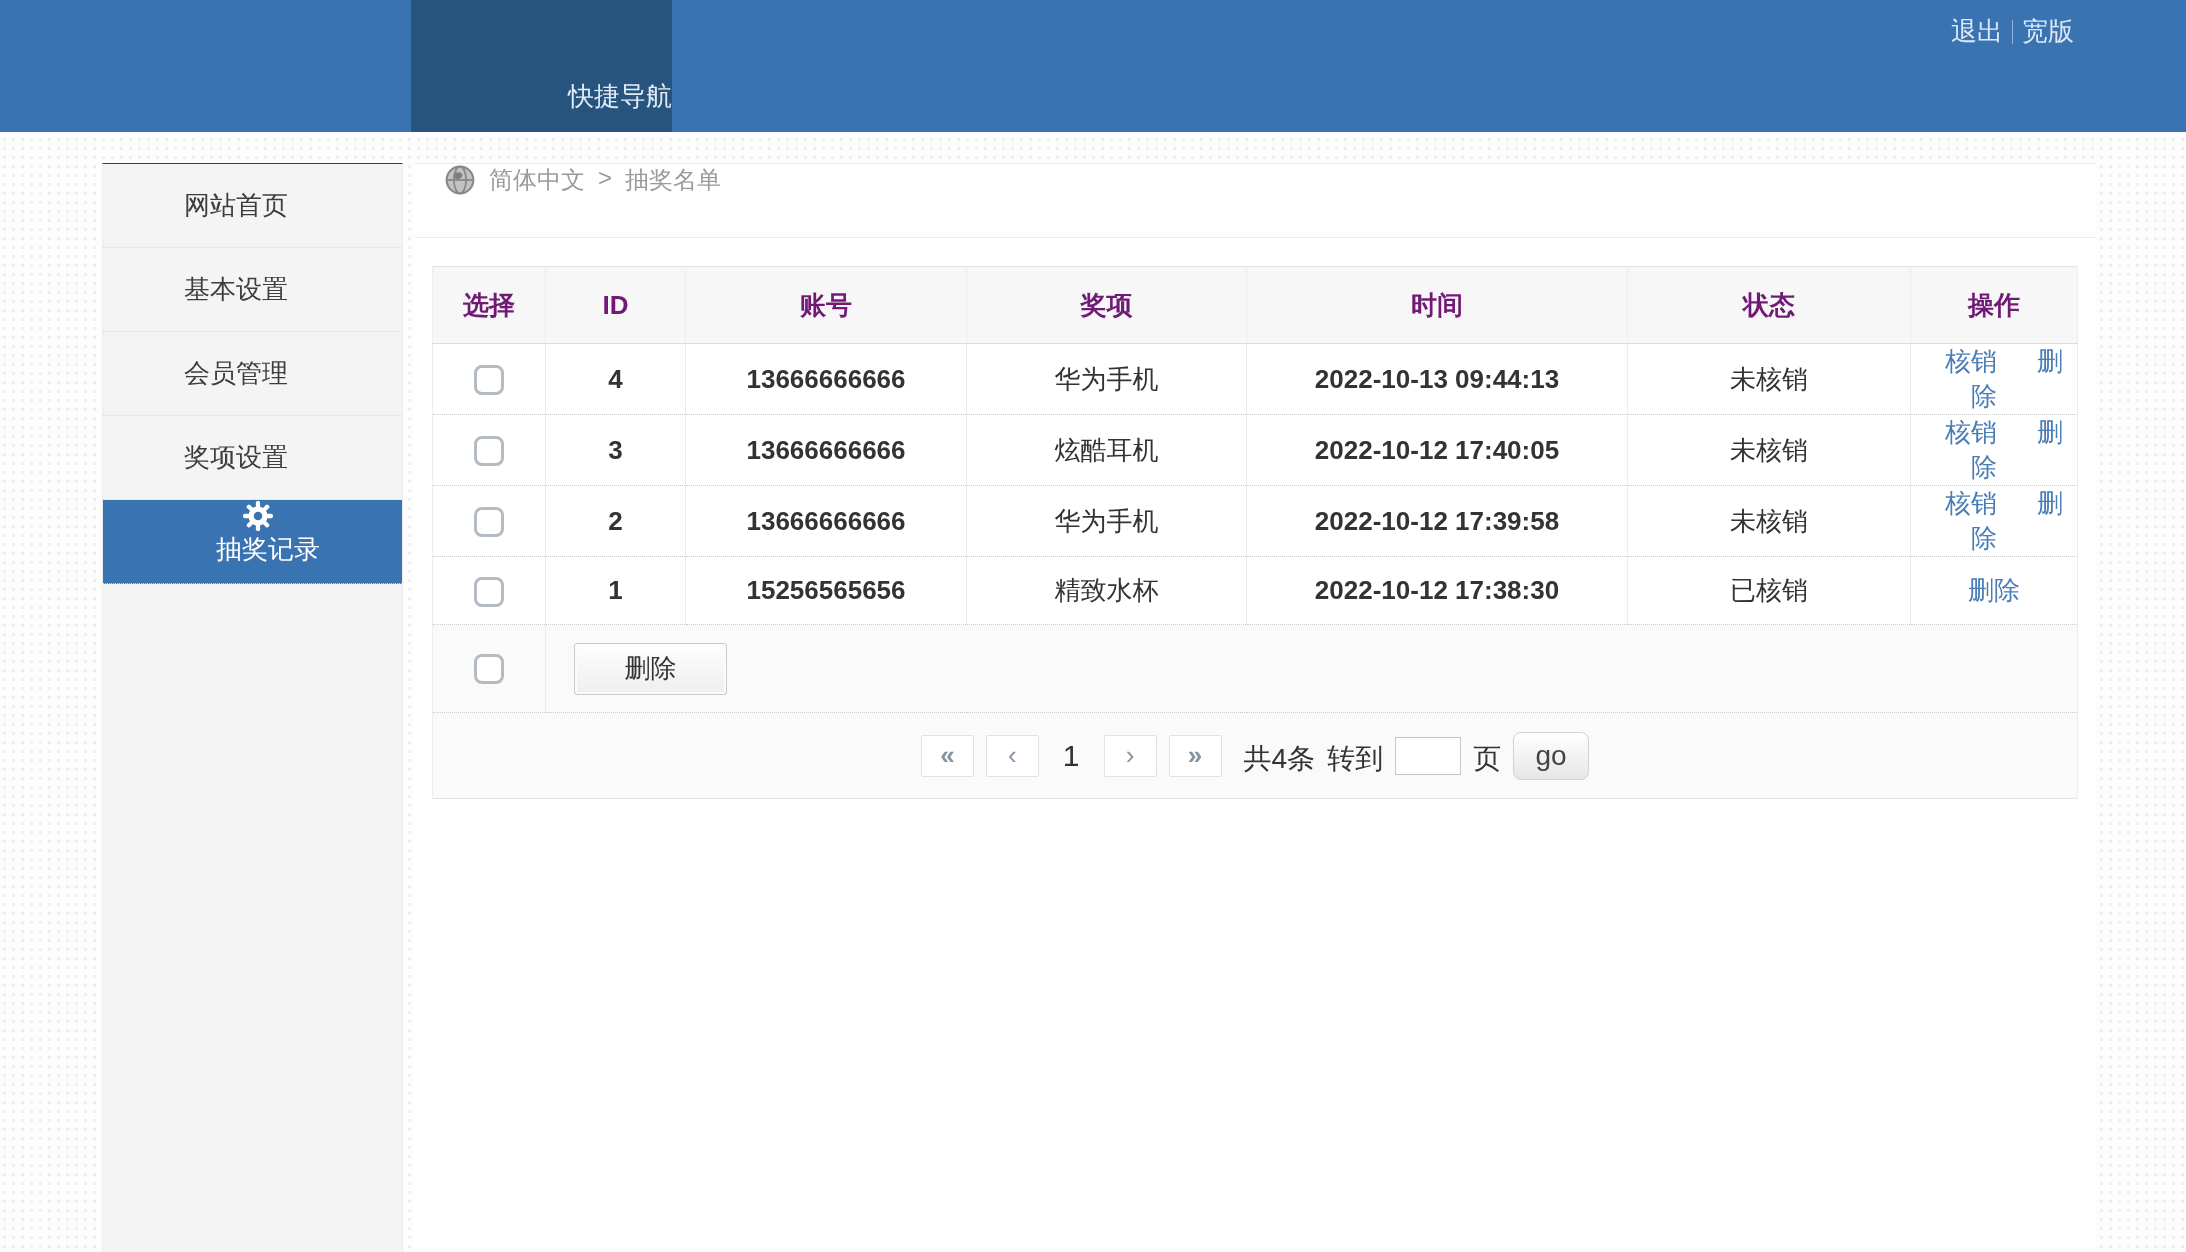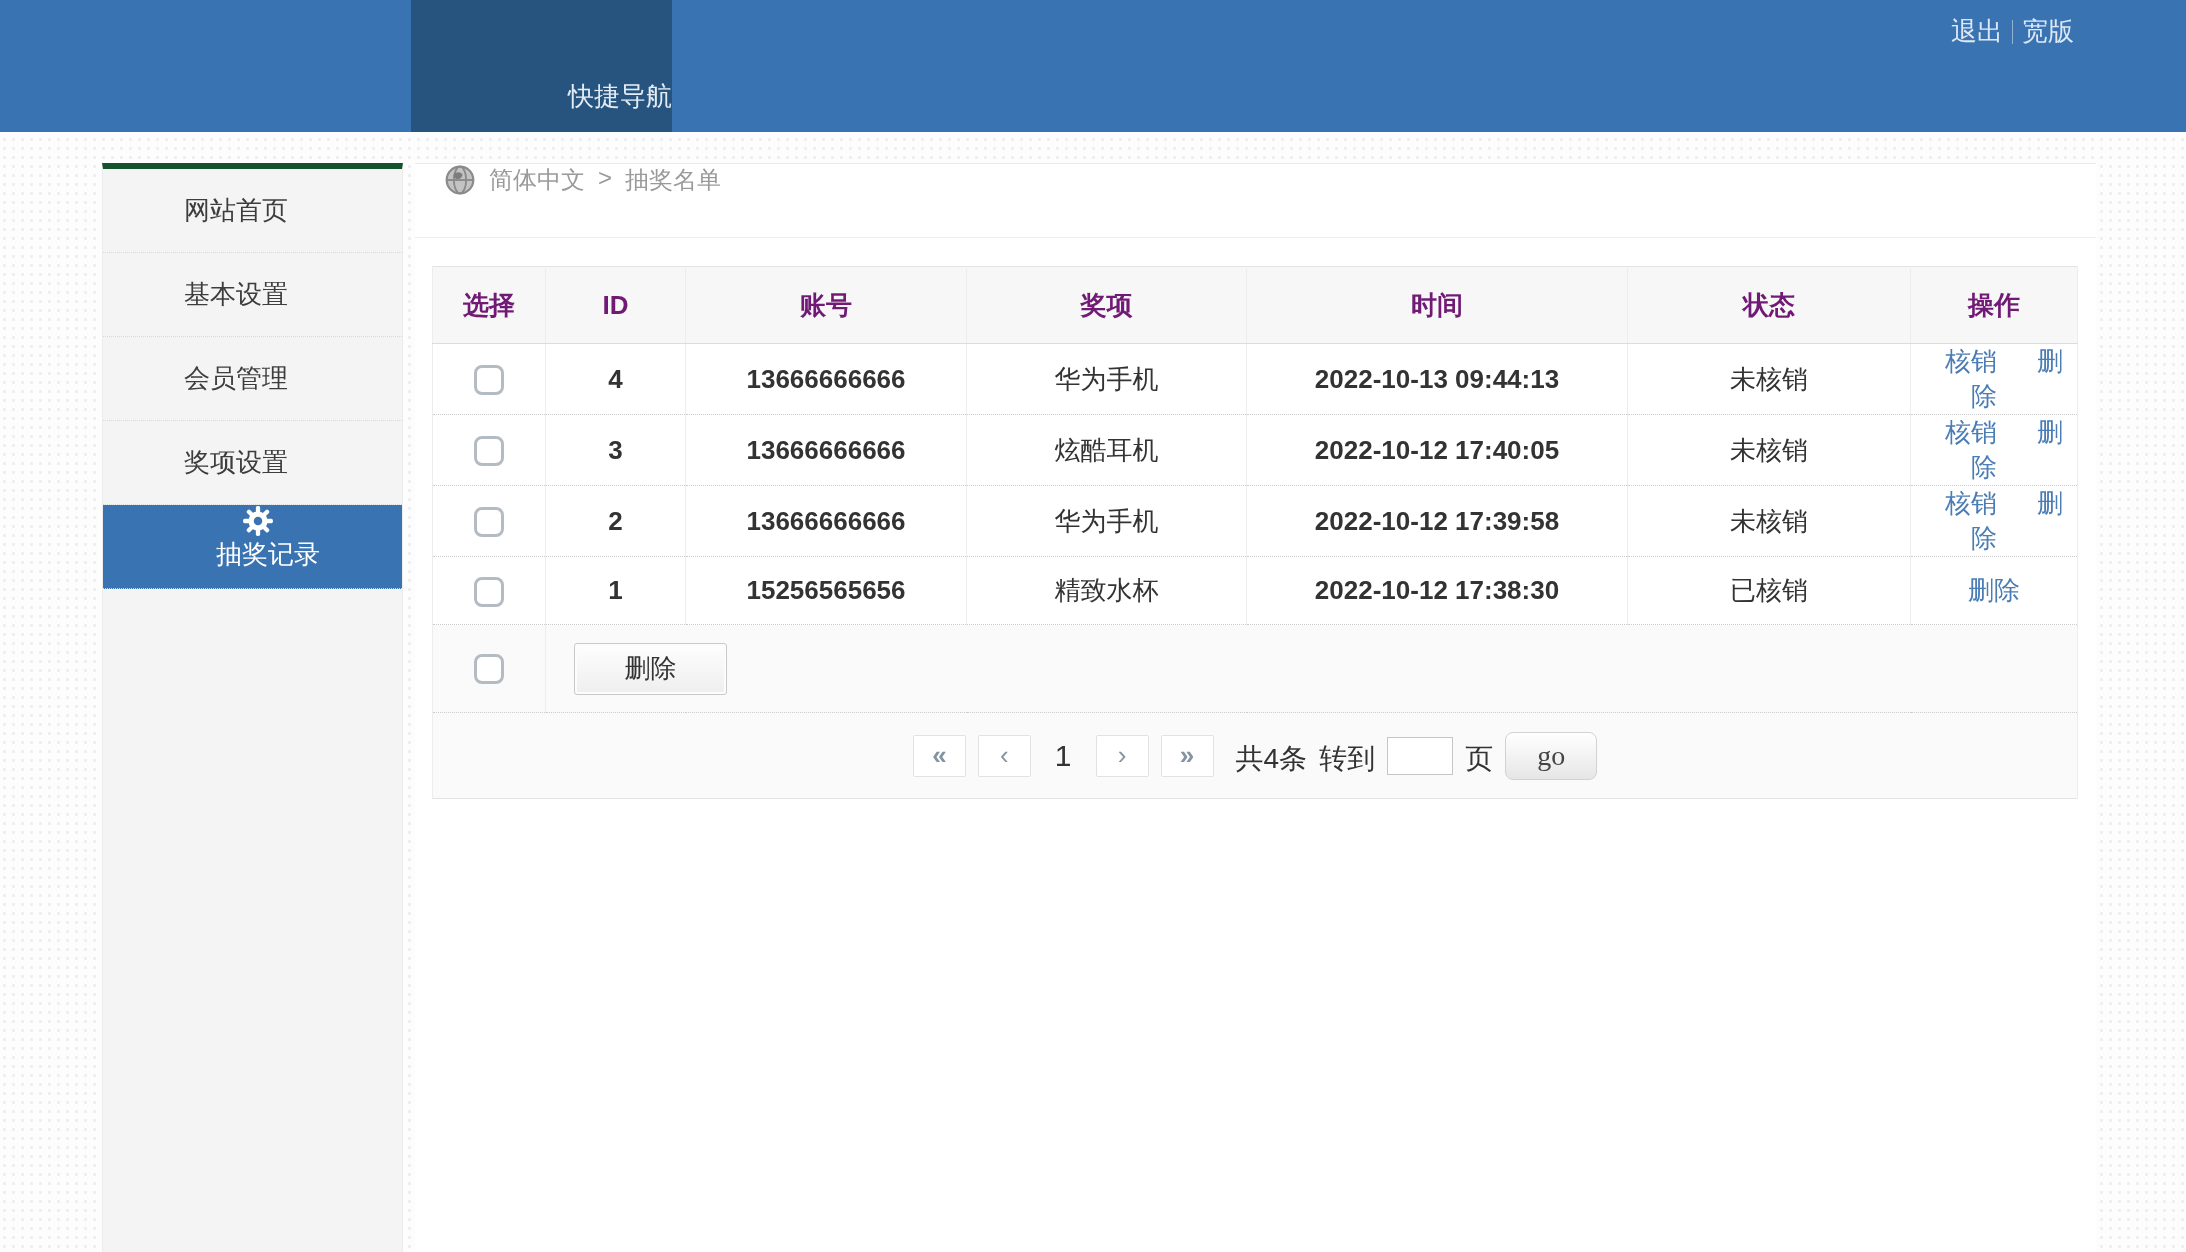--- a/index.html
+++ b/index.html
@@ -24,21 +24,21 @@
   .topbar-links{
     position:absolute; right:112px; top:14px; display:flex; align-items:center; gap:9px;
     color:#dde8f4; font-size:26px;
   }
   .toplink{ color:#dde8f4; text-decoration:none; cursor:pointer; }
   .topdivider{ width:1px; height:24px; background:rgba(255,255,255,.45); }
 
   
   .sidebar{
     position:absolute; left:102px; top:163px; width:301px; height:1089px;
-    background:#f4f4f4; border-top:6px solid #14532d;
+    background:#f4f4f4; border-top:1px solid #14532d;
     border-left:1px solid #ececec; border-right:1px solid #ececec;
   }
   .side-item{
     height:84px; display:flex; align-items:center; padding-left:81px;
     font-size:26px; color:#3d3d3d; border-bottom:1px dotted #d9d9d9; cursor:pointer;
   }
   .side-item.active{ background:#3973b1; color:#fff; padding-left:31px;flex-direction:column; }
   .gear{ width:32px; height:32px; display:inline-flex; margin-right:20px; }
 
   
@@ -89,23 +89,23 @@
   .pbtn{
     min-width:53px; height:42px; background:#fff; border:1px solid #e2e2e2; border-radius:2px;
     color:#8593a2; font-size:26px; cursor:pointer; font-family:inherit;
   }
   .pbtn.strong{ font-weight:bold; }
   .pcur{ font-size:30px; color:#333; margin:0 12px; }
   .ptext{ font-weight:normal;margin-top:7px; }
   .ptext.first{ margin-left:10px; }
   .pinput{ width:66px; height:38px; border:1px solid #c6c6c6; background:#fff; font-size:26px; padding:0 6px; }
   .gobtn{
-    width:92px; height:48px; border:1px solid #d2d2d2; border-radius:8px;
+    width:76px; height:48px; border:1px solid #d2d2d2; border-radius:8px;
     background:linear-gradient(#ffffff,#e6e6e6); font-size:28px; color:#444;
-    cursor:pointer; font-family:Liberation Serif, serif;
+    cursor:pointer; font-family:Liberation Sans, sans-serif;
   }
 </style>
 </head>
 <body>
 
 <div>
 
   <header class="topbar">
     <div class="topbar-tab">
       <span>快捷导航</span>

